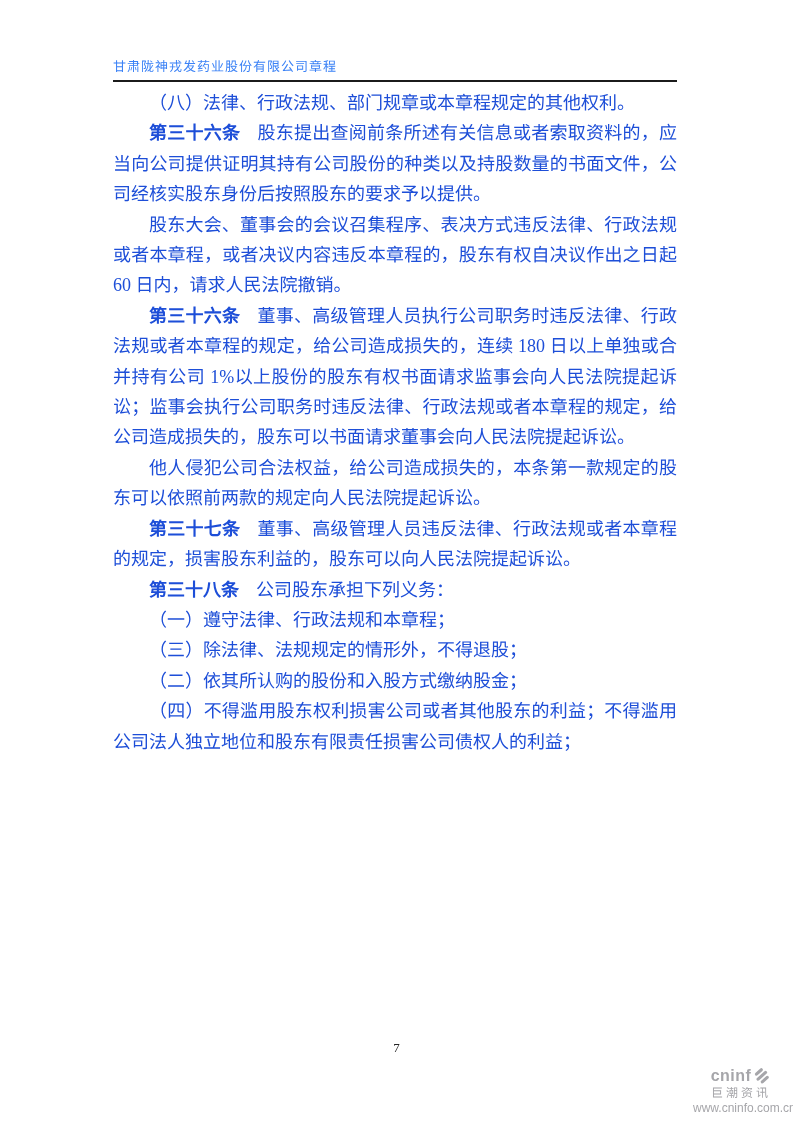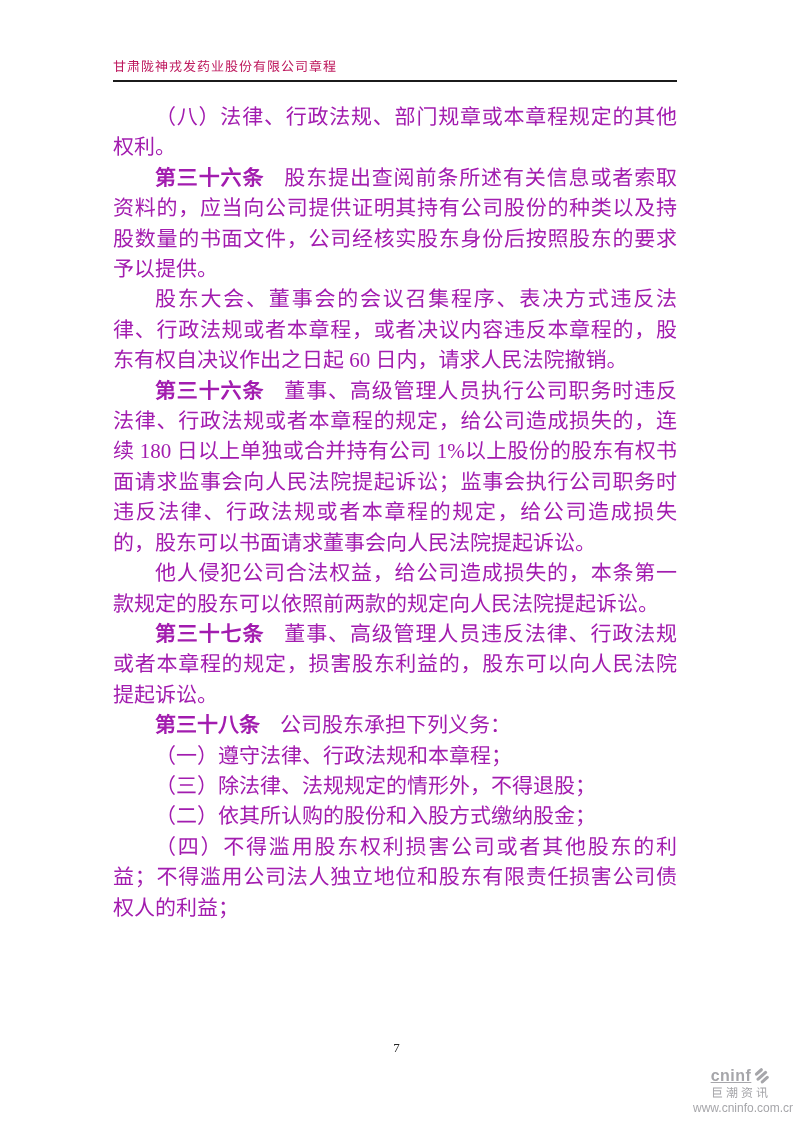--- a/index.html
+++ b/index.html
@@ -16,33 +16,33 @@
     font-family: "Liberation Serif", "DejaVu Serif", serif;
   }
   
   .page-header {
     position: absolute;
     left: 113px;
     top: 56px;
     width: 564px;
     font-size: 13px;
     letter-spacing: 1px;
-    color: #be185d;
+    color: #3b82f6;
     border-bottom: 2px solid #1b1b1b;
     padding-bottom: 5px;
   }
   
   .doc-body {
     position: absolute;
     left: 113px;
-    top: 102px;
+    top: 88px;
     width: 564px;
-    font-size: 21px;
+    font-size: 18px;
     line-height: 30.4px;
-    color: #a21caf;
+    color: #1d4ed8;
     text-align: justify;
     text-justify: inter-character;
   }
   .para {
     margin: 0;
     text-indent: 2em;
   }
   .article-term {
     font-weight: bold;
     margin-right: 0.95em;
@@ -72,21 +72,20 @@
   .wm-row1 {
     display: flex;
     align-items: center;
     justify-content: center;
     gap: 2px;
   }
   .wm-brand {
     font-weight: bold;
     font-size: 16px;
     letter-spacing: 0.5px;
-    text-decoration: underline;
   }
   .wm-swirl {
     display: inline-block;
     width: 18px;
     height: 18px;
   }
   .wm-cn {
     font-size: 12px;
     letter-spacing: 3px;
     margin-top: 2px;

